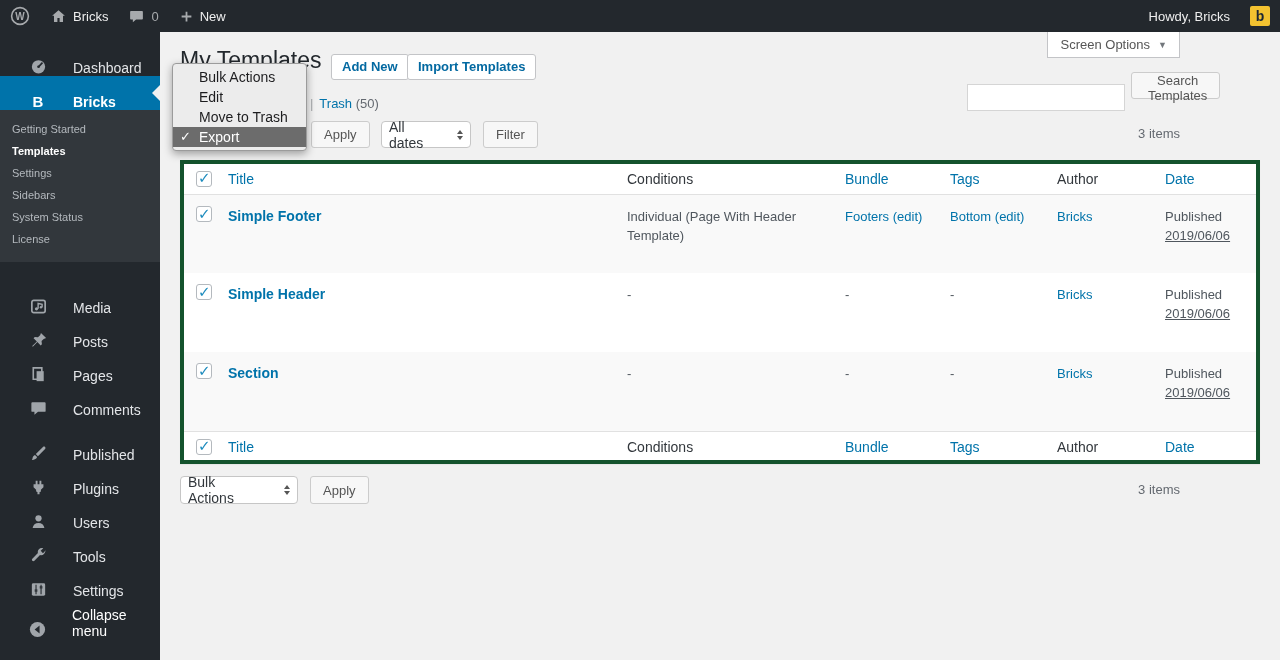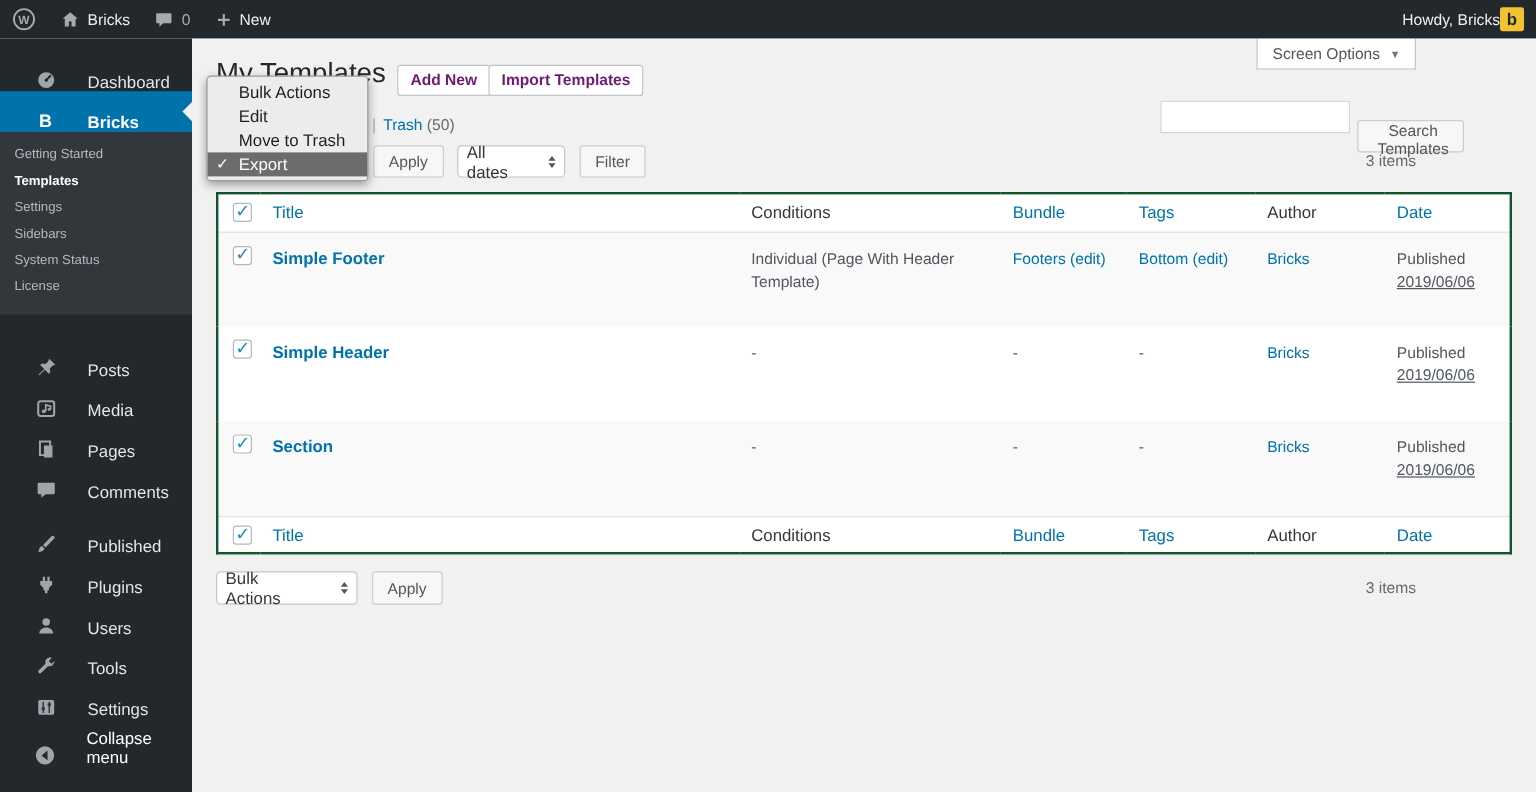--- a/index.html
+++ b/index.html
@@ -14,21 +14,21 @@
   
   #adminbar {
     position:absolute; top:0; left:0; width:1280px; height:32px;
     background:#23282d; color:#eee; display:flex; justify-content:space-between;
     align-items:center; z-index:500;
   }
   .ab-left { display:flex; align-items:center; height:100%; }
   .ab-item { display:flex; align-items:center; gap:6px; height:100%; padding:0 10px; color:#eee; cursor:pointer; }
   .ab-item svg { display:block; }
   .ab-count { color:#a7aaad; }
-  .ab-right { display:flex; align-items:center; gap:0; padding-right:10px; height:100%; cursor:pointer; }
+  .ab-right { display:flex; align-items:center; gap:20px; padding-right:10px; height:100%; cursor:pointer; }
   .avatar {
     width:20px; height:20px; background:#f3c230; color:#1d2733; font-weight:bold;
     display:flex; align-items:center; justify-content:center; border-radius:2px; font-size:14px;
   }
 
   
   #sidebar {
     position:absolute; left:0; top:32px; width:160px; height:628px;
     background:#23282d; z-index:50; color:#e3e5e8;
   }
@@ -51,21 +51,21 @@
   .menu-gap-sm { height:11px; }
   .collapse-item { color:#ffffff; margin-top:6px; }
 
   
   #content { position:absolute; left:160px; top:32px; width:1040px; height:628px; }
 
   #page-title { position:absolute; left:20px; top:13px; margin:0; font-size:23px; font-weight:400; color:#23282d; line-height:30px; }
 
   .title-btn {
     position:absolute; top:22px; height:26px; padding:0 10px; background:#fff;
-    border:1px solid #c3c4c7; border-radius:3px; color:#701a75; font-weight:bold;
+    border:1px solid #c3c4c7; border-radius:3px; color:#0369a1; font-weight:bold;
     font-size:13px; font-family:inherit; cursor:pointer; line-height:24px;
   }
   #add-new-btn { left:171px; }
   #import-templates-btn { left:247px; }
 
   #screen-options {
     position:absolute; right:20px; top:0; height:26px; display:flex; align-items:center; gap:8px;
     background:#fff; border:1px solid #c3c4c7; border-top:none; padding:0 12px;
     color:#555; font-size:13px; cursor:pointer;
   }
@@ -76,21 +76,21 @@
   #views .sep { margin:0 6px; color:#a7aaad; }
 
   #search-input {
     position:absolute; left:807px; top:52px; width:158px; height:27px;
     border:1px solid #d5d5d5; background:#fff; padding:0 6px; font-size:13px; font-family:inherit;
   }
   .sec-btn {
     height:27px; padding:0 12px; background:#f7f7f7; border:1px solid #ccc; border-radius:3px;
     color:#555; font-size:13px; font-family:inherit; cursor:pointer;
   }
-  #search-btn { position:absolute; left:971px; top:68px;padding-left:16px; }
+  #search-btn { position:absolute; left:971px; top:40px;padding-left:16px; }
   #apply-top-btn { position:absolute; left:151px; top:89px; }
   #filter-btn { position:absolute; left:323px; top:89px; }
 
   .select-box {
     display:flex; align-items:center; justify-content:space-between; gap:24px;
     background:#fff; border:1px solid #c6c6c6; border-radius:4px; padding:0 7px;
     color:#32373c; font-size:14px; cursor:pointer;
   }
   #dates-select { position:absolute; left:221px; top:89px; width:90px; height:27px; }
   #bulk-bottom-select { position:absolute; left:20px; top:444px; width:118px; height:28px; }
@@ -99,21 +99,21 @@
   .tri-up { width:0; height:0; border-left:3.5px solid transparent; border-right:3.5px solid transparent; border-bottom:4.5px solid #555; }
   .tri-down { width:0; height:0; border-left:3.5px solid transparent; border-right:3.5px solid transparent; border-top:4.5px solid #555; }
 
   #items-top { position:absolute; right:20px; top:94px; color:#646970; }
   #items-bottom { position:absolute; right:20px; top:450px; color:#646970; }
   #apply-bottom-btn { position:absolute; left:150px; top:444px; height:28px; }
 
   
   #list-table {
     position:absolute; left:20px; top:128px; width:1080px;
-    border-collapse:collapse; background:#fff; border:2px solid #14532d;
+    border-collapse:collapse; background:#fff; border:4px solid #14532d;
     box-shadow:0 1px 1px rgba(0,0,0,0.04); table-layout:fixed;
   }
   #list-table th, #list-table td { text-align:left; vertical-align:top; }
   #list-table thead th { height:32px; padding:7px 10px 0; font-size:14px; font-weight:400; color:#32373c; border-bottom:1px solid #e1e1e1; }
   #list-table tfoot th { height:31px; padding:7px 10px 0; font-size:14px; font-weight:400; color:#32373c; border-top:1px solid #e1e1e1; }
   #list-table .cb-col { padding:7px 0 0 12px; }
   #list-table tbody td { padding:12px 10px; font-size:13px; color:#50575e; line-height:19px; }
   #list-table tbody td.cb-col { padding:11px 0 0 12px; }
   #list-table tbody tr { height:79px; }
   #list-table tbody tr.alt { background:#f9f9f9; }
@@ -195,35 +195,35 @@
         <div class="sub-item">Settings</div>
         <div class="sub-item">Sidebars</div>
         <div class="sub-item">System Status</div>
         <div class="sub-item">License</div>
       </div>
     <div class="menu-gap"></div>
     <div id="menu-middle">
         <div class="menu-item">
           <span class="micon">
             <svg width="19" height="19" viewBox="0 0 20 20">
-              <path d="M12.6 2l5.4 5.4-2.5.9-2.3 2.3.4 3.3-1.3 1.3-3.5-3.5L4 16.5l-.6-.6 4.9-4.8-3.5-3.5 1.3-1.3 3.3.4 2.3-2.3z" fill="#a0a5aa"></path>
-            </svg>
-          </span>
-          <span>Posts</span>
-        </div>
-        <div class="menu-item">
-          <span class="micon">
-            <svg width="19" height="19" viewBox="0 0 20 20">
               <rect x="3" y="3.5" width="14" height="13" rx="2" fill="none" stroke="#a0a5aa" stroke-width="1.8"></rect>
               <circle cx="7.9" cy="12.4" r="1.7" fill="#a0a5aa"></circle>
               <path d="M9.6 12.4V6.8l4.2 1v3" fill="none" stroke="#a0a5aa" stroke-width="1.5"></path>
               <circle cx="12.6" cy="10.8" r="1.3" fill="#a0a5aa"></circle>
             </svg>
           </span>
           <span>Media</span>
+        </div>
+        <div class="menu-item">
+          <span class="micon">
+            <svg width="19" height="19" viewBox="0 0 20 20">
+              <path d="M12.6 2l5.4 5.4-2.5.9-2.3 2.3.4 3.3-1.3 1.3-3.5-3.5L4 16.5l-.6-.6 4.9-4.8-3.5-3.5 1.3-1.3 3.3.4 2.3-2.3z" fill="#a0a5aa"></path>
+            </svg>
+          </span>
+          <span>Posts</span>
         </div>
         <div class="menu-item">
           <span class="micon">
             <svg width="19" height="19" viewBox="0 0 20 20">
               <path d="M4.5 3h9v12h-9z" fill="none" stroke="#a0a5aa" stroke-width="1.7"></path>
               <path d="M8 6.5h7.5V17H8z" fill="#a0a5aa"></path>
             </svg>
           </span>
           <span>Pages</span>
         </div>

